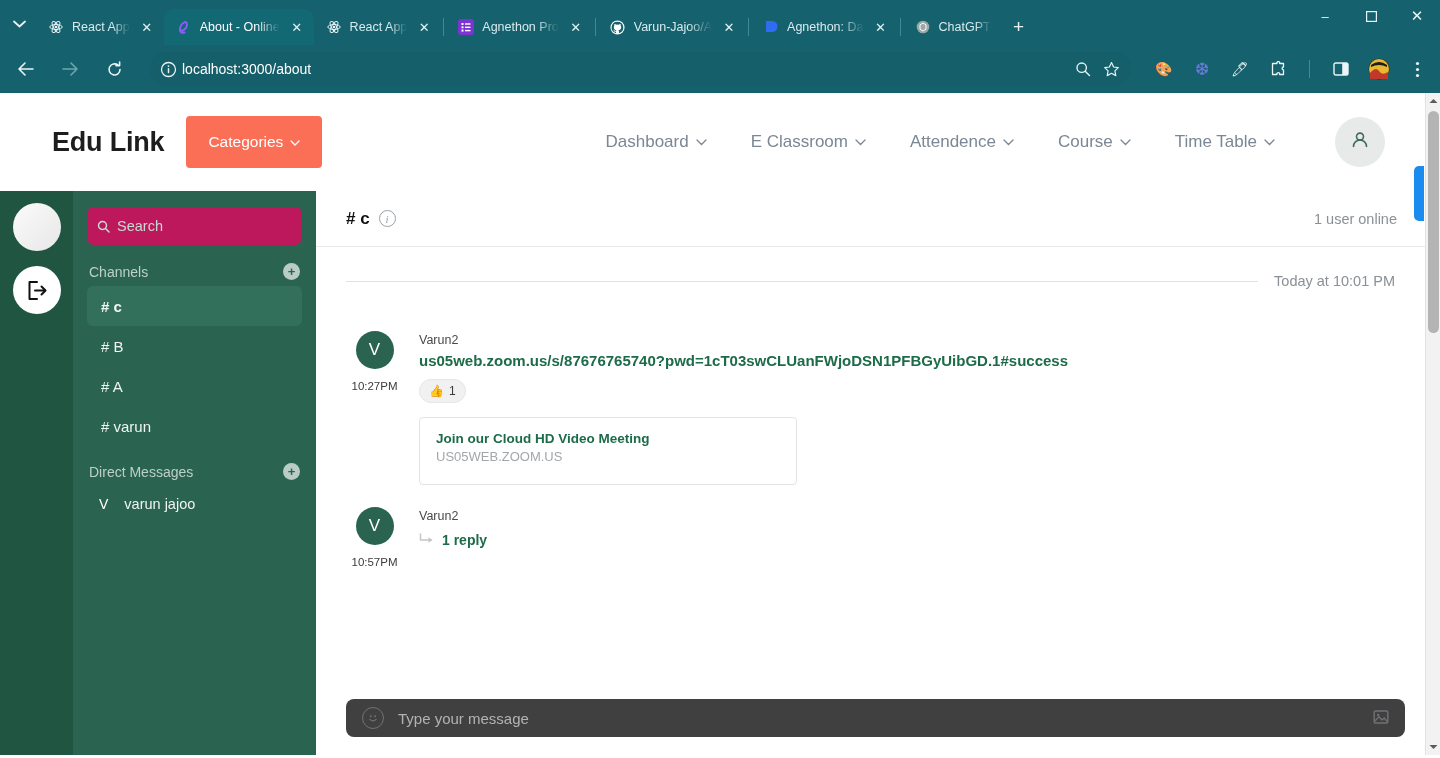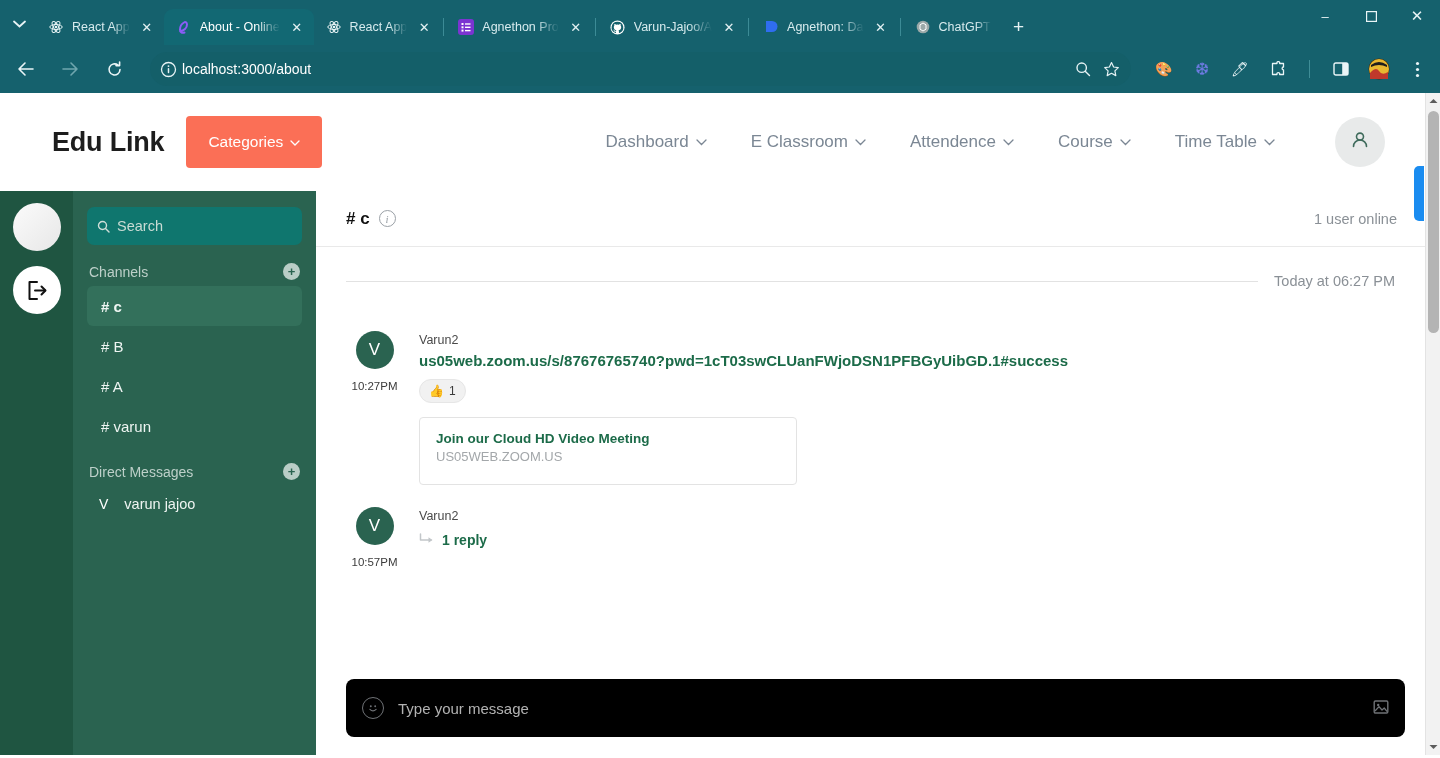--- a/index.html
+++ b/index.html
@@ -162,21 +162,21 @@
     width: 243px; background: #2a6350; flex: none;
     display: flex; flex-direction: column;
   }
   #sidebar-title {
     height: 54px; color: #ffffff; font-size: 19px; font-weight: 700;
     display: flex; align-items: center; padding: 0 16px;
     border-bottom: 1px solid #37705c;
   }
   #sidebar-search {
     margin: 16px 14px 10px; height: 38px; border-radius: 7px;
-    background: #0f766e; display: flex; align-items: center;
+    background: #be185d; display: flex; align-items: center;
     padding: 0 10px; gap: 7px; cursor: text;
   }
   #sidebar-search .sicon { color: #cfded8; font-size: 13px; display:flex; }
   #sidebar-search .stext { color: #c9dbd4; font-size: 14.5px; }
 
   .sb-section {
     display: flex; align-items: center; justify-content: space-between;
     padding: 8px 16px 6px; color: #bdd0c9; font-size: 14px;
   }
   .sb-add {
@@ -249,21 +249,21 @@
   .link-card-host { font-size: 13px; color: #a3a7aa; margin-top: 3px; }
   .thread-reply {
     display: flex; align-items: center; gap: 8px;
     margin-top: 9px; cursor: pointer;
   }
   .thread-arrow { color: #b9bdc0; font-size: 13px; }
   .thread-label { color: #1c6b49; font-size: 14px; font-weight: 700; }
 
   #composer-wrap { padding: 16px 20px 18px 30px; }
   #composer {
-    height: 58px; background: #000000; border-radius: 8px;
+    height: 38px; background: #404040; border-radius: 8px;
     display: flex; align-items: center; padding: 0 16px; gap: 14px;
     cursor: text;
   }
   #emoji-btn {
     width: 22px; height: 22px; border-radius: 50%;
     border: 1.6px solid #6f7276; color: #6f7276;
     display: flex; align-items: center; justify-content: center;
     font-size: 12px; cursor: pointer; flex: none;
   }
   #composer-placeholder { flex: 1; color: #b2b2b2; font-size: 15px; }
@@ -581,21 +581,21 @@
         <div id="chat-header">
           <span id="chat-channel"># c</span>
           <span id="chat-info-icon">i</span>
           <span id="users-online">1 user online</span>
         </div>
 
         <div id="messages">
 
           <div id="date-divider">
             <span class="line"></span>
-            <span class="label">Today at 06:27 PM</span>
+            <span class="label">Today at 10:01 PM</span>
           </div>
 
           <div class="msg">
             <div class="msg-gutter">
               <div class="msg-avatar">V</div>
               <div class="msg-time">10:27PM</div>
             </div>
             <div class="msg-body">
               <div class="msg-author">Varun2</div>
               <div class="msg-text link">us05web.zoom.us/s/87676765740?pwd=1cT03swCLUanFWjoDSN1PFBGyUibGD.1#success</div>

